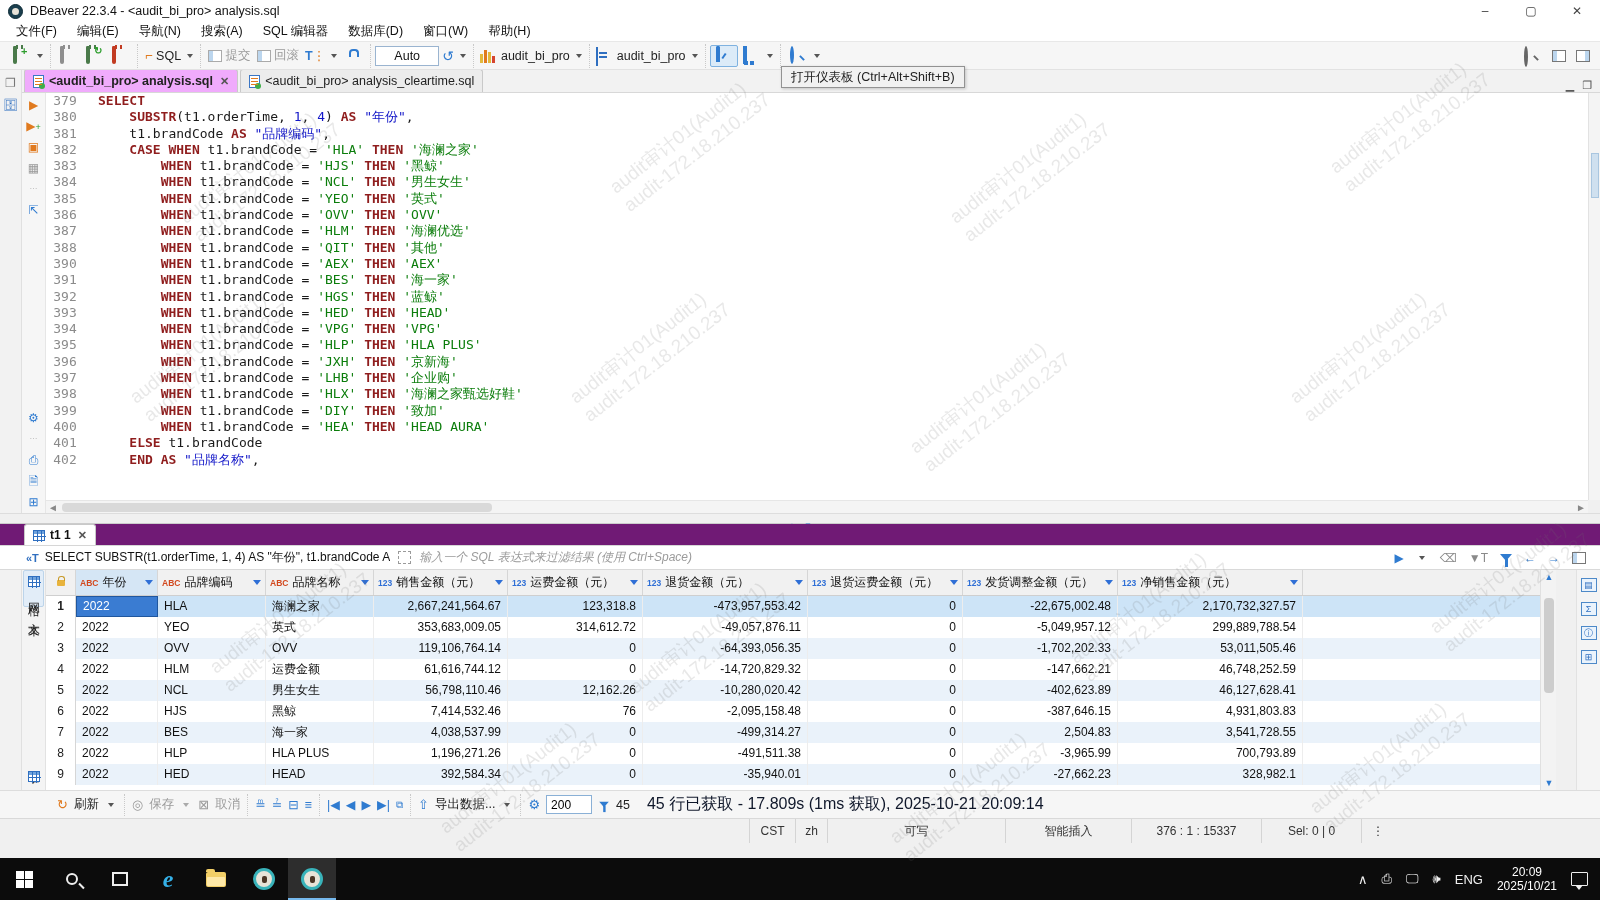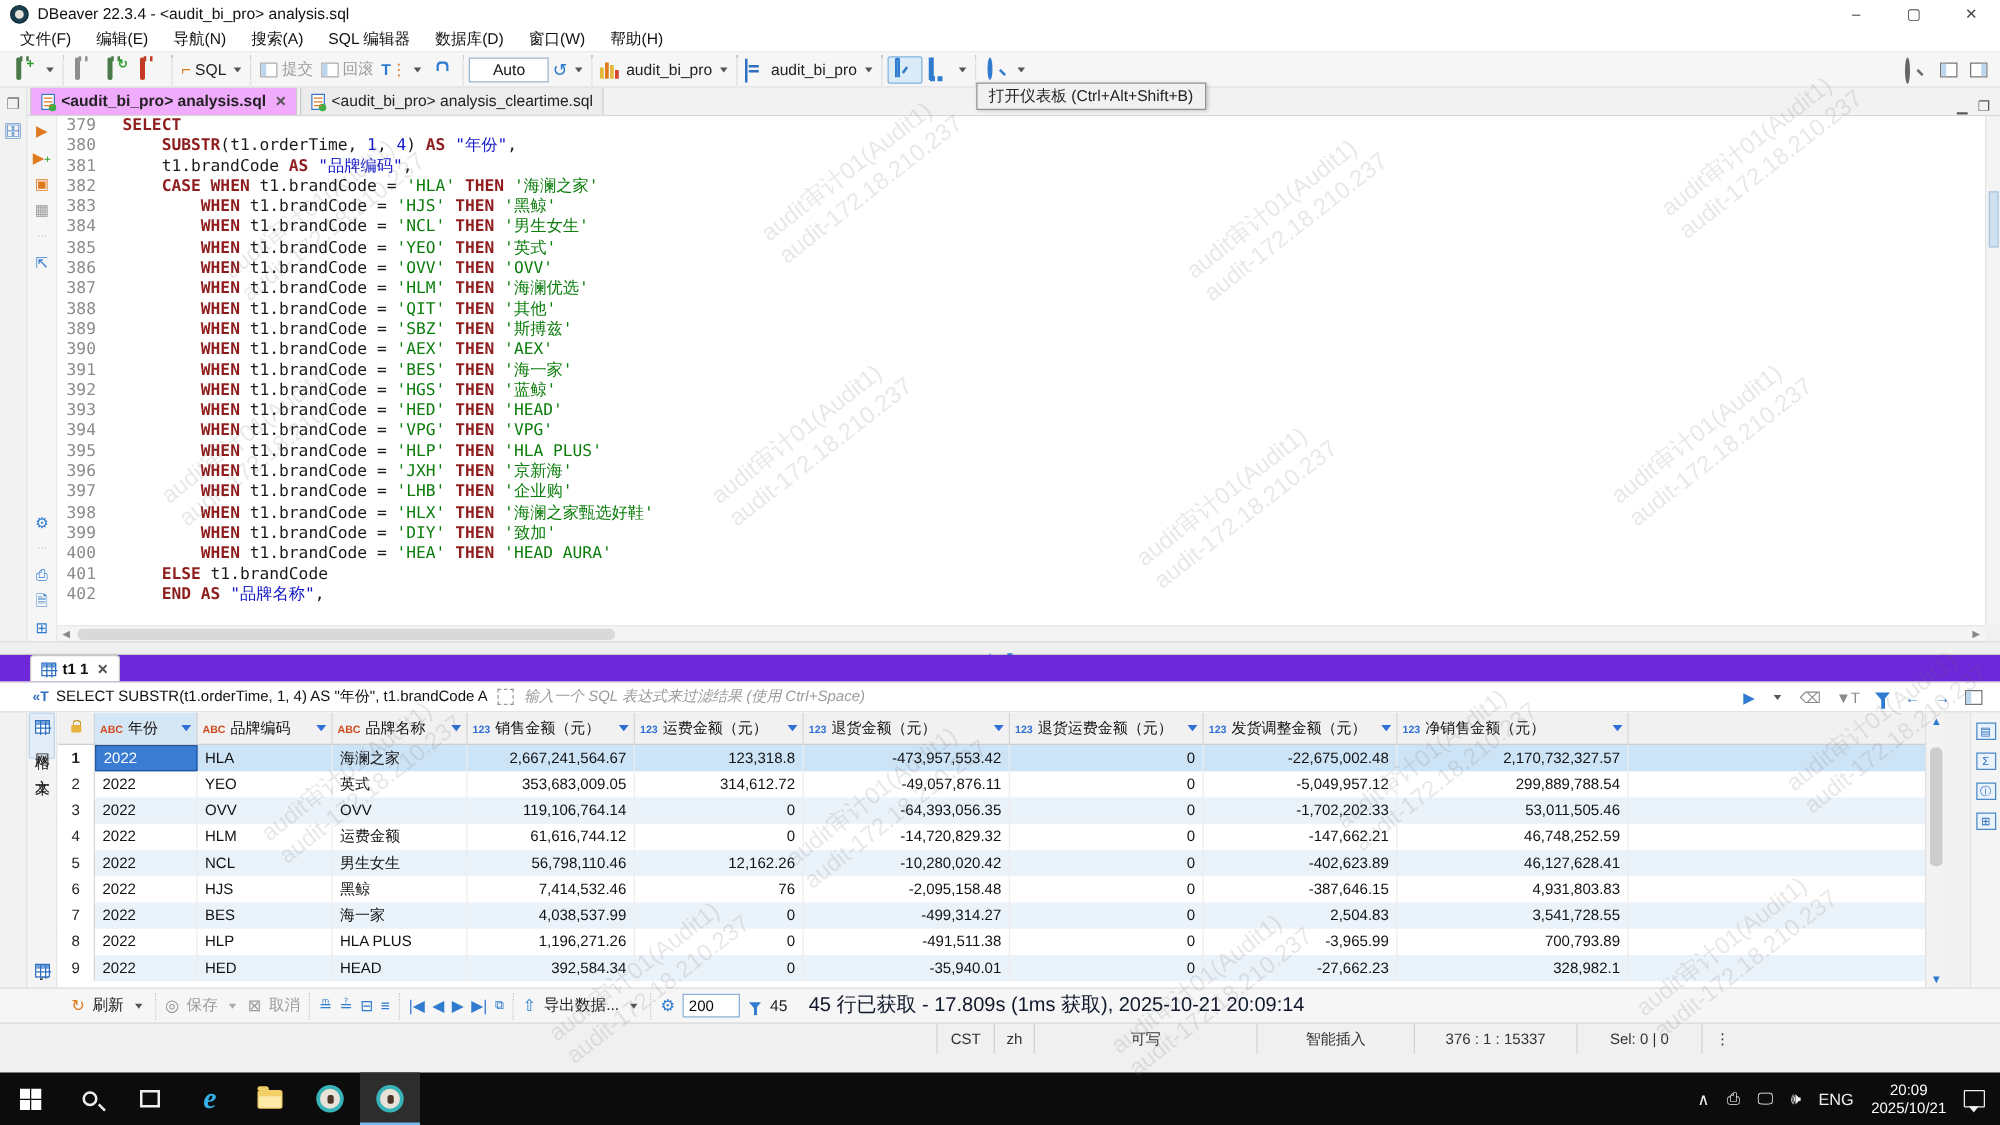--- a/index.html
+++ b/index.html
@@ -86,21 +86,21 @@
   .ed-vscroll .thumb { position:absolute; left:2px; top:60px; width:8px; height:45px; background:#cfe0ef; border:1px solid #a9c6e0; }
   .ed-hscroll { position:absolute; left:46px; top:500px; width:1542px; height:13px; background:#f4f4f4; border-top:1px solid #e6e6e6; display:flex; align-items:center; }
   .ed-hscroll .arrow { width:14px; color:#888; font-size:10px; text-align:center; }
   .ed-hscroll .hthumb { width:430px; height:9px; background:#d9d9d9; border-radius:4px; margin-left:2px; }
 
   
   .sash { position:absolute; left:0; top:513px; width:1600px; height:11px; background:#f0f0f0; border-top:1px solid #ddd; border-bottom:1px solid #ccc; text-align:center; }
   .sash span { color:#2f7bd0; font-size:8px; line-height:9px; margin:0 4px; }
 
   
-  .res-tabrow { position:absolute; left:0; top:524px; width:1600px; height:22px; background:#6d28d9; border-bottom:1px solid #d6d6d6; display:flex; align-items:flex-end; padding-left:24px; }
+  .res-tabrow { position:absolute; left:0; top:524px; width:1600px; height:22px; background:#701a75; border-bottom:1px solid #d6d6d6; display:flex; align-items:flex-end; padding-left:24px; }
   .res-tab { height:21px; background:#fff; border:1px solid #c9c9c9; border-bottom:none; border-radius:3px 3px 0 0; display:flex; align-items:center; padding:0 8px; font-size:12px; font-weight:bold; color:#111; }
   .grid-ico { width:12px; height:11px; border:1px solid #2f6fc0; background:linear-gradient(#6fa3dd,#6fa3dd) 0 0/12px 3px no-repeat, #fff; margin-right:5px; position:relative; }
   .grid-ico:before { content:""; position:absolute; left:3px; top:0; width:1px; height:11px; background:#2f6fc0; box-shadow:4px 0 0 #2f6fc0; }
   .grid-ico:after { content:""; position:absolute; left:0; top:5px; width:12px; height:1px; background:#2f6fc0; }
 
   
   .filterbar { position:absolute; left:0; top:546px; width:1600px; height:24px; background:#fff; border-bottom:1px solid #d9d9d9; display:flex; align-items:center; padding-left:26px; }
   .fb-ico { color:#2f6fc0; font-size:11px; font-weight:bold; margin-right:6px; }
   .fb-sql { font-size:12px; color:#111; white-space:nowrap; overflow:hidden; max-width:478px; }
   .fb-expand { width:13px; height:13px; border:1px solid #9a9a9a; border-style:dashed; margin:0 8px; }
@@ -324,21 +324,20 @@
       <div class="code-line"><span class="lnum">379</span><span class="s-kw">SELECT</span></div>
       <div class="code-line"><span class="lnum">380</span><span class="s-pl">    </span><span class="s-kw">SUBSTR</span><span class="s-pl">(t1.orderTime, </span><span class="s-num">1</span><span class="s-pl">, </span><span class="s-num">4</span><span class="s-pl">) </span><span class="s-kw">AS</span><span class="s-pl"> </span><span class="s-id">"年份"</span><span class="s-pl">,</span></div>
       <div class="code-line"><span class="lnum">381</span><span class="s-pl">    t1.brandCode </span><span class="s-kw">AS</span><span class="s-pl"> </span><span class="s-id">"品牌编码"</span><span class="s-pl">,</span></div>
       <div class="code-line"><span class="lnum">382</span><span class="s-pl">    </span><span class="s-kw">CASE</span><span class="s-pl"> </span><span class="s-kw">WHEN</span><span class="s-pl"> t1.brandCode = </span><span class="s-str">'HLA'</span><span class="s-pl"> </span><span class="s-kw">THEN</span><span class="s-pl"> </span><span class="s-str">'海澜之家'</span></div>
       <div class="code-line"><span class="lnum">383</span><span class="s-pl">        </span><span class="s-kw">WHEN</span><span class="s-pl"> t1.brandCode = </span><span class="s-str">'HJS'</span><span class="s-pl"> </span><span class="s-kw">THEN</span><span class="s-pl"> </span><span class="s-str">'黑鲸'</span></div>
       <div class="code-line"><span class="lnum">384</span><span class="s-pl">        </span><span class="s-kw">WHEN</span><span class="s-pl"> t1.brandCode = </span><span class="s-str">'NCL'</span><span class="s-pl"> </span><span class="s-kw">THEN</span><span class="s-pl"> </span><span class="s-str">'男生女生'</span></div>
       <div class="code-line"><span class="lnum">385</span><span class="s-pl">        </span><span class="s-kw">WHEN</span><span class="s-pl"> t1.brandCode = </span><span class="s-str">'YEO'</span><span class="s-pl"> </span><span class="s-kw">THEN</span><span class="s-pl"> </span><span class="s-str">'英式'</span></div>
       <div class="code-line"><span class="lnum">386</span><span class="s-pl">        </span><span class="s-kw">WHEN</span><span class="s-pl"> t1.brandCode = </span><span class="s-str">'OVV'</span><span class="s-pl"> </span><span class="s-kw">THEN</span><span class="s-pl"> </span><span class="s-str">'OVV'</span></div>
       <div class="code-line"><span class="lnum">387</span><span class="s-pl">        </span><span class="s-kw">WHEN</span><span class="s-pl"> t1.brandCode = </span><span class="s-str">'HLM'</span><span class="s-pl"> </span><span class="s-kw">THEN</span><span class="s-pl"> </span><span class="s-str">'海澜优选'</span></div>
       <div class="code-line"><span class="lnum">388</span><span class="s-pl">        </span><span class="s-kw">WHEN</span><span class="s-pl"> t1.brandCode = </span><span class="s-str">'QIT'</span><span class="s-pl"> </span><span class="s-kw">THEN</span><span class="s-pl"> </span><span class="s-str">'其他'</span></div>
-      <div class="code-line"><span class="lnum">389</span><span class="s-pl">        </span><span class="s-kw">WHEN</span><span class="s-pl"> t1.brandCode = </span><span class="s-str">'SBZ'</span><span class="s-pl"> </span><span class="s-kw">THEN</span><span class="s-pl"> </span><span class="s-str">'斯搏兹'</span></div>
       <div class="code-line"><span class="lnum">390</span><span class="s-pl">        </span><span class="s-kw">WHEN</span><span class="s-pl"> t1.brandCode = </span><span class="s-str">'AEX'</span><span class="s-pl"> </span><span class="s-kw">THEN</span><span class="s-pl"> </span><span class="s-str">'AEX'</span></div>
       <div class="code-line"><span class="lnum">391</span><span class="s-pl">        </span><span class="s-kw">WHEN</span><span class="s-pl"> t1.brandCode = </span><span class="s-str">'BES'</span><span class="s-pl"> </span><span class="s-kw">THEN</span><span class="s-pl"> </span><span class="s-str">'海一家'</span></div>
       <div class="code-line"><span class="lnum">392</span><span class="s-pl">        </span><span class="s-kw">WHEN</span><span class="s-pl"> t1.brandCode = </span><span class="s-str">'HGS'</span><span class="s-pl"> </span><span class="s-kw">THEN</span><span class="s-pl"> </span><span class="s-str">'蓝鲸'</span></div>
       <div class="code-line"><span class="lnum">393</span><span class="s-pl">        </span><span class="s-kw">WHEN</span><span class="s-pl"> t1.brandCode = </span><span class="s-str">'HED'</span><span class="s-pl"> </span><span class="s-kw">THEN</span><span class="s-pl"> </span><span class="s-str">'HEAD'</span></div>
       <div class="code-line"><span class="lnum">394</span><span class="s-pl">        </span><span class="s-kw">WHEN</span><span class="s-pl"> t1.brandCode = </span><span class="s-str">'VPG'</span><span class="s-pl"> </span><span class="s-kw">THEN</span><span class="s-pl"> </span><span class="s-str">'VPG'</span></div>
       <div class="code-line"><span class="lnum">395</span><span class="s-pl">        </span><span class="s-kw">WHEN</span><span class="s-pl"> t1.brandCode = </span><span class="s-str">'HLP'</span><span class="s-pl"> </span><span class="s-kw">THEN</span><span class="s-pl"> </span><span class="s-str">'HLA PLUS'</span></div>
       <div class="code-line"><span class="lnum">396</span><span class="s-pl">        </span><span class="s-kw">WHEN</span><span class="s-pl"> t1.brandCode = </span><span class="s-str">'JXH'</span><span class="s-pl"> </span><span class="s-kw">THEN</span><span class="s-pl"> </span><span class="s-str">'京新海'</span></div>
       <div class="code-line"><span class="lnum">397</span><span class="s-pl">        </span><span class="s-kw">WHEN</span><span class="s-pl"> t1.brandCode = </span><span class="s-str">'LHB'</span><span class="s-pl"> </span><span class="s-kw">THEN</span><span class="s-pl"> </span><span class="s-str">'企业购'</span></div>
       <div class="code-line"><span class="lnum">398</span><span class="s-pl">        </span><span class="s-kw">WHEN</span><span class="s-pl"> t1.brandCode = </span><span class="s-str">'HLX'</span><span class="s-pl"> </span><span class="s-kw">THEN</span><span class="s-pl"> </span><span class="s-str">'海澜之家甄选好鞋'</span></div>
       <div class="code-line"><span class="lnum">399</span><span class="s-pl">        </span><span class="s-kw">WHEN</span><span class="s-pl"> t1.brandCode = </span><span class="s-str">'DIY'</span><span class="s-pl"> </span><span class="s-kw">THEN</span><span class="s-pl"> </span><span class="s-str">'致加'</span></div>

